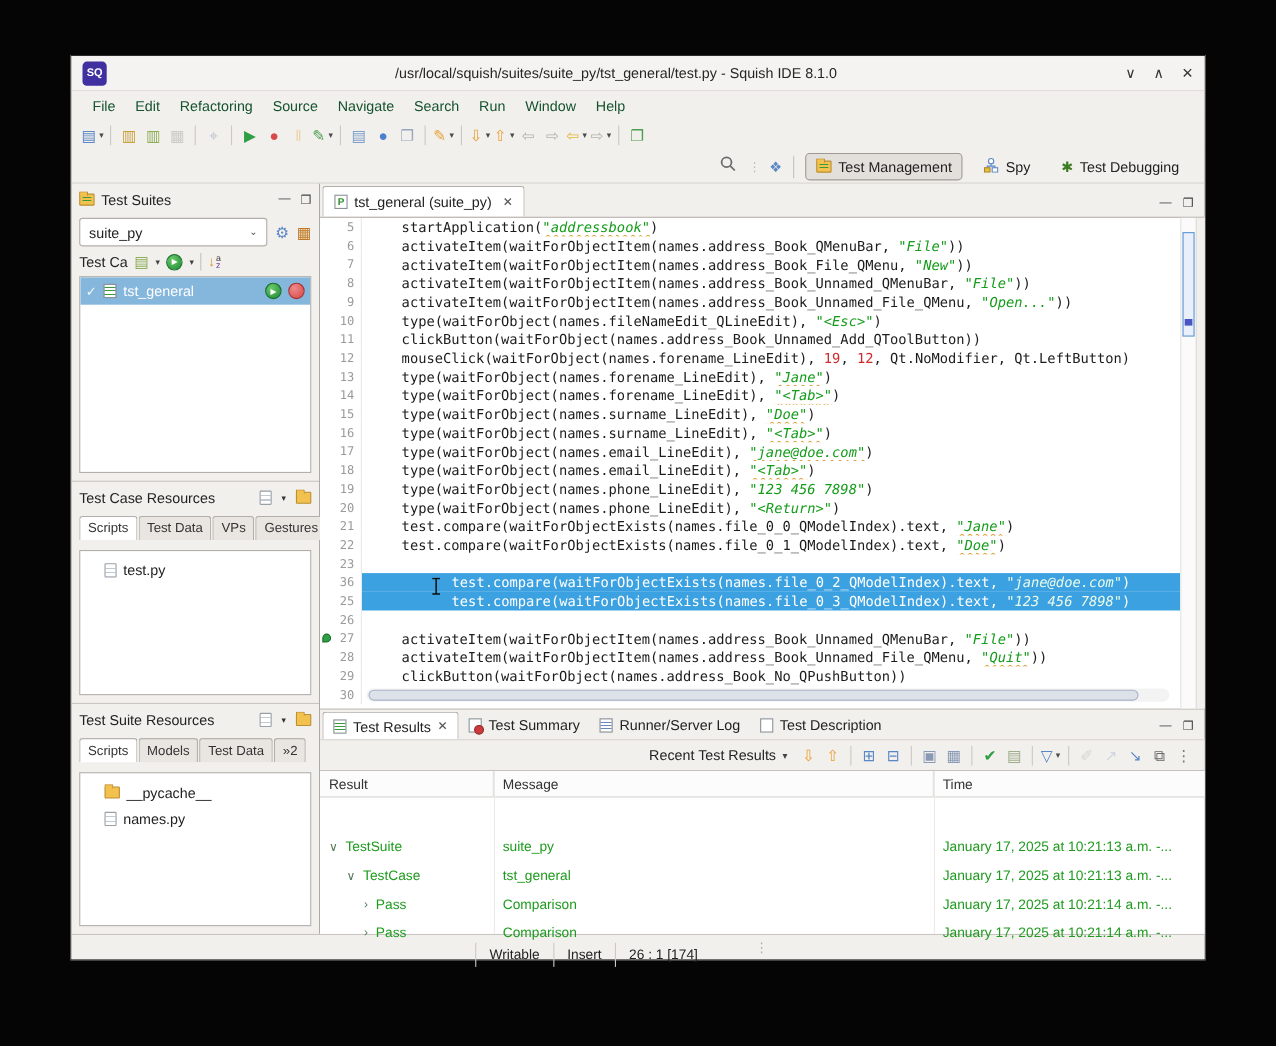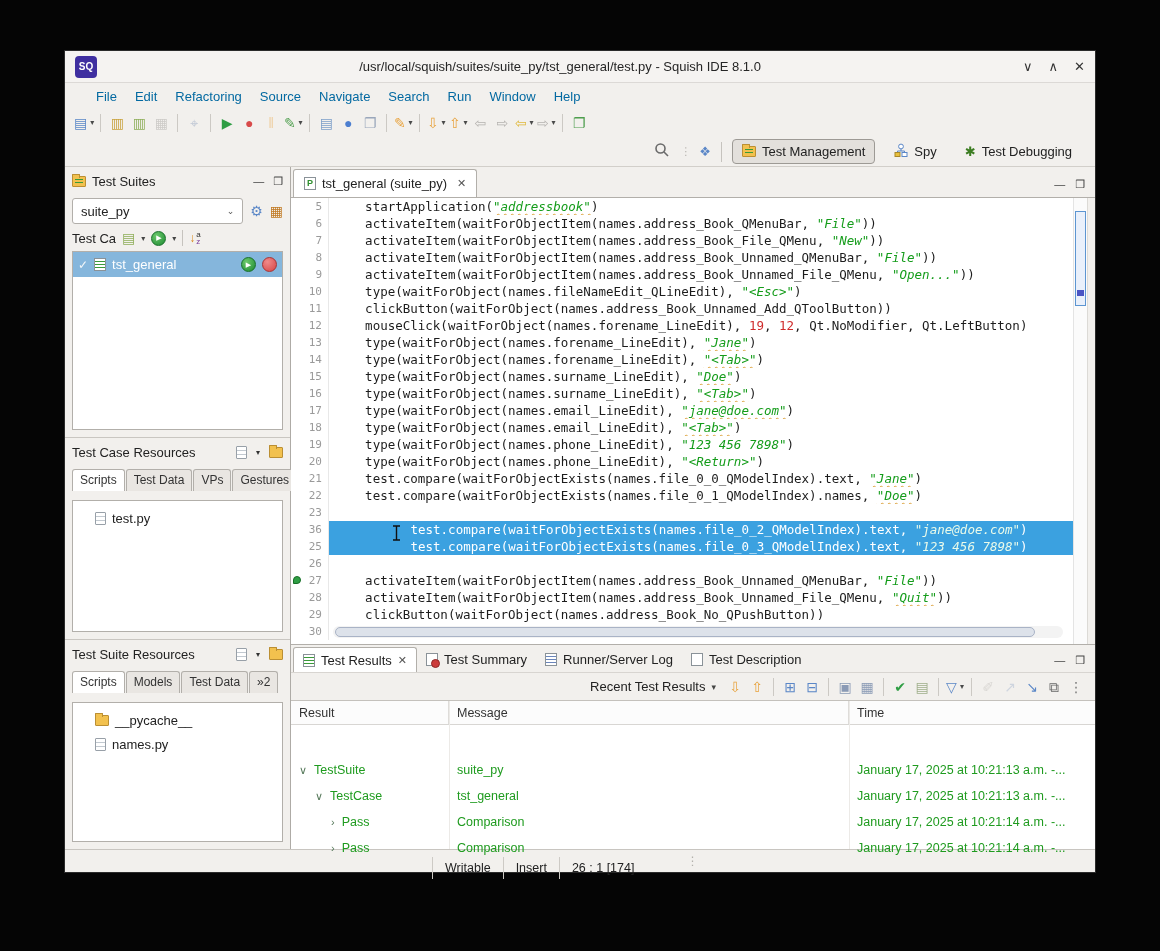--- a/index.html
+++ b/index.html
@@ -13,21 +13,21 @@
   .titlebar { height:32px; flex:none; display:flex; align-items:center; padding:0 10px;
               background:#f5f3f1; border-bottom:1px solid #dcd9d6; }
   .app-icon { width:22px; height:22px; flex:none; background:#3f2fa0; color:#fff; border-radius:4px;
               font-size:10px; font-weight:bold; display:flex; align-items:center; justify-content:center; }
   .tb-title { flex:1; text-align:center; font-size:13px; color:#262626; }
   .win-controls { flex:none; display:flex; gap:16px; font-size:13px; color:#333; }
   .win-controls span { cursor:default; }
 
   
   .menubar { height:26px; flex:none; display:flex; align-items:center; padding-left:10px;
-             font-size:13px; color:#0369a1; background:#f2f0ed;margin-left:12px; }
+             font-size:13px; color:#14532d; background:#f2f0ed; }
   .menu-item { padding:3px 9px; border-radius:3px; }
 
   
   .toolbar1 { height:28px; flex:none; display:flex; align-items:center; padding-left:8px; background:#f2f0ed; }
   .tbtn { height:22px; min-width:20px; display:inline-flex; align-items:center; justify-content:center;
           margin:0 1px; border-radius:3px; font-size:14px; line-height:1; }
   .tbtn .glyph { display:inline-block; }
   .tbtn .dd { font-size:8px; color:#4a4a4a; margin-left:3px; }
   .tb-sep { width:1px; height:18px; background:#ccc9c4; margin:0 5px; flex:none; }
   .dis { opacity:.42; }
@@ -473,21 +473,21 @@
                 <div class="cl">
                   <span class="gut">20</span>
                   <span class="cbody"><span class="seg-p">    type(waitForObject(names.phone_LineEdit), </span><span class="seg-s">"&lt;Return&gt;"</span><span class="seg-p">)</span></span>
                 </div>
                 <div class="cl">
                   <span class="gut">21</span>
                   <span class="cbody"><span class="seg-p">    test.compare(waitForObjectExists(names.file_0_0_QModelIndex).text, </span><span class="seg-su">"Jane"</span><span class="seg-p">)</span></span>
                 </div>
                 <div class="cl">
                   <span class="gut">22</span>
-                  <span class="cbody"><span class="seg-p">    test.compare(waitForObjectExists(names.file_0_1_QModelIndex).names, </span><span class="seg-su">"Doe"</span><span class="seg-p">)</span></span>
+                  <span class="cbody"><span class="seg-p">    test.compare(waitForObjectExists(names.file_0_1_QModelIndex).text, </span><span class="seg-su">"Doe"</span><span class="seg-p">)</span></span>
                 </div>
                 <div class="cl">
                   <span class="gut">23</span>
                   <span class="cbody"></span>
                 </div>
                 <div class="cl sel">
                   <span class="gut">36</span>
                   <span class="cbody"><span class="seg-p">    test.compare(waitForObjectExists(names.file_0_2_QModelIndex).text, </span><span class="seg-s">"jane@doe.com"</span><span class="seg-p">)</span></span>
                 </div>
                 <div class="cl sel">

